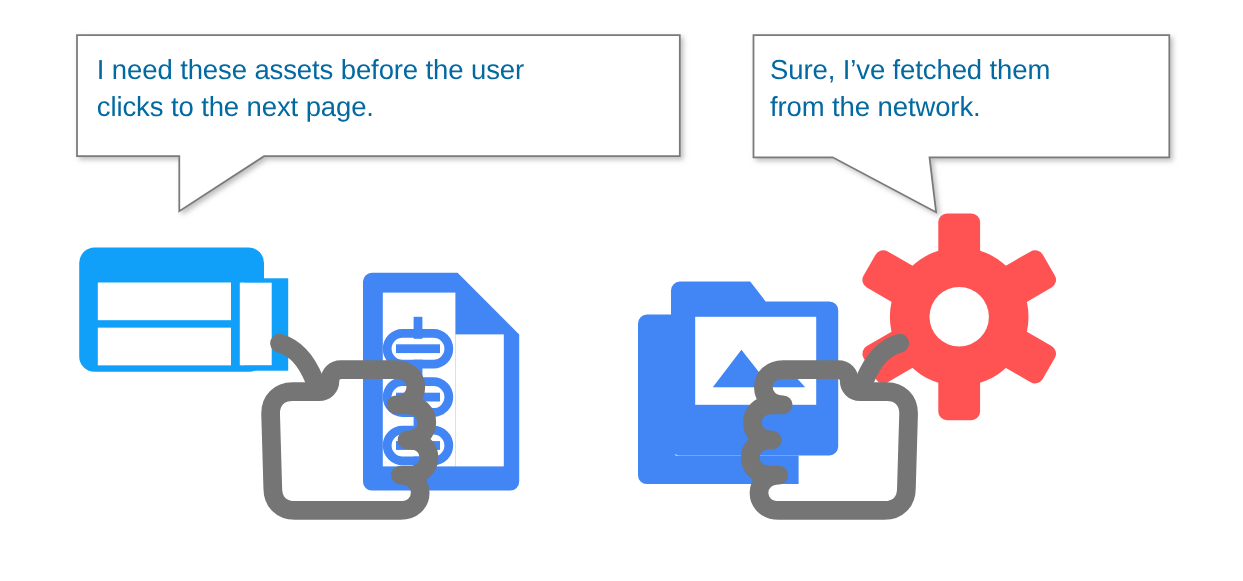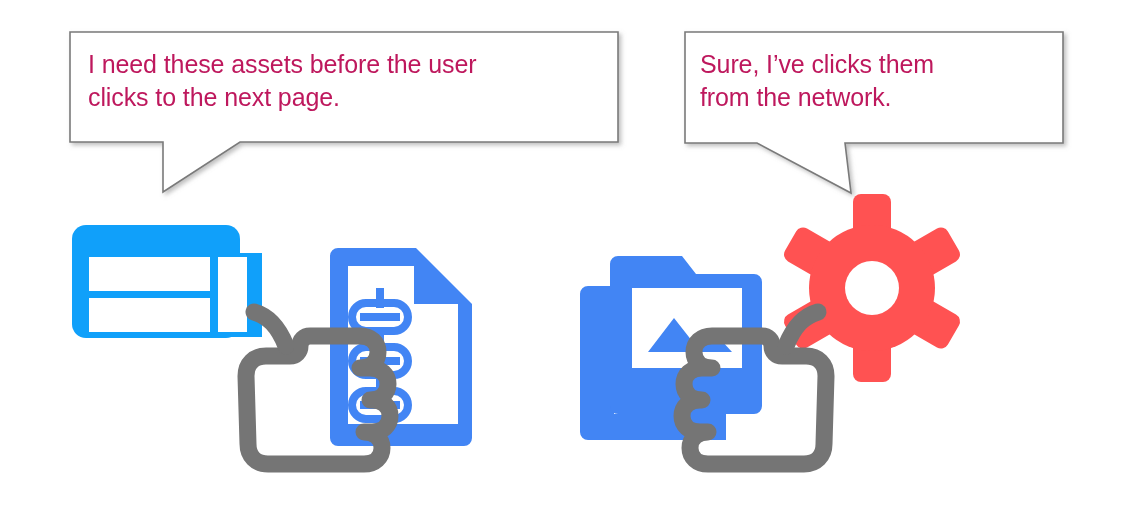--- a/index.html
+++ b/index.html
@@ -21,21 +21,21 @@
   }
   .layer {
     position: absolute;
     top: 0;
     left: 0;
     width: 1130px;
     height: 528px;
   }
   .bubble-text {
     position: absolute;
-    color: #be185d;
+    color: #0369a1;
     font-family: "Liberation Sans", sans-serif;
     font-size: 25px;
     line-height: 33px;
     letter-spacing: -0.1px;
     white-space: pre-line;
   }
   #bubble-text-left  { left: 88px;  top: 48px;  width: 520px; }
   #bubble-text-right { left: 700px; top: 48px;  width: 350px; }
 </style>
 </head>
@@ -141,16 +141,16 @@
                h2 c11,0 18,7 18,16 c0,9 -7,16 -18,16
                h-8 c11,0 18,7 18,16 c0,9 -7,16 -18,16
                h-96 c-12,0 -20,-8 -20,-20 z" fill="none" stroke="#757575" stroke-width="17" stroke-linejoin="round" stroke-linecap="round"></path>
       <path d="M734,346 c-8,-20 -18,-30 -32,-34" fill="none" stroke="#757575" stroke-width="17" stroke-linejoin="round" stroke-linecap="round"></path>
     </g>
   </svg>
 
   <div class="bubble-text" id="bubble-text-left">I need these assets before the user
 clicks to the next page.</div>
 
-  <div class="bubble-text" id="bubble-text-right">Sure, I’ve clicks them
+  <div class="bubble-text" id="bubble-text-right">Sure, I’ve fetched them
 from the network.</div>
 
 </div>
 
 </body></html>

